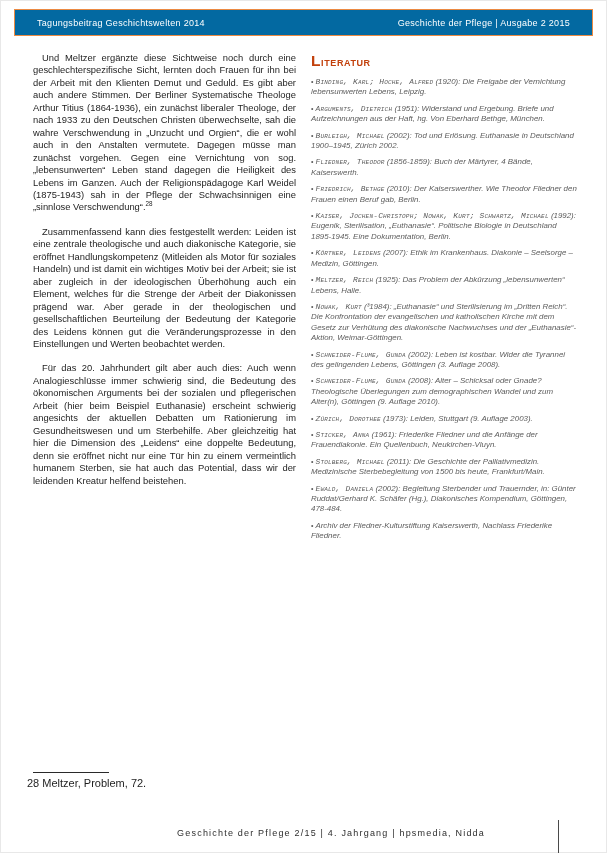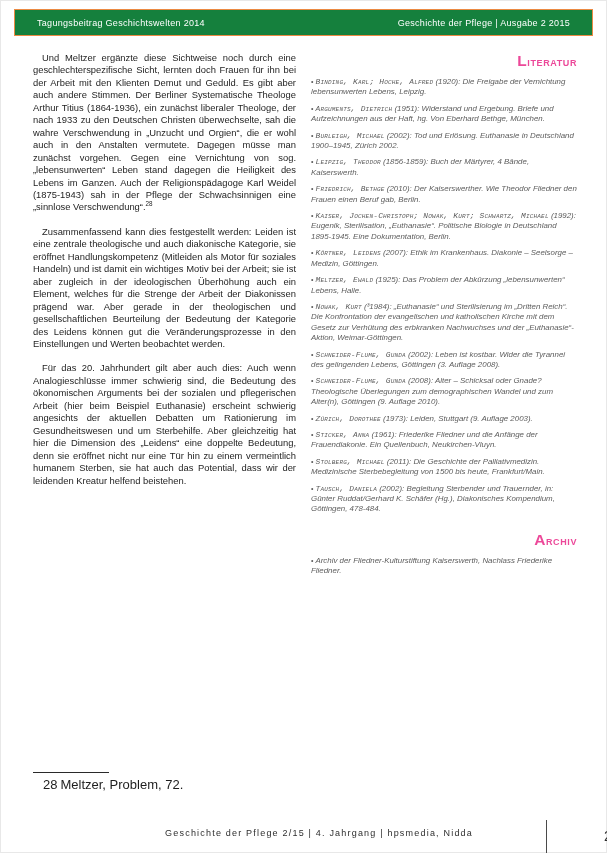--- a/index.html
+++ b/index.html
@@ -5,57 +5,57 @@
   html, body { margin: 0; padding: 0; background: #ffffff; }
   .page {
     position: relative; width: 607px; height: 853px;
     background: #ffffff; overflow: hidden;
     font-family: "Liberation Sans", sans-serif;
     box-shadow: inset 0 0 0 1px #e8e8e8;
   }
   
   .topbar {
     position: absolute; left: 14px; top: 9px; width: 579px; height: 27px;
-    background: #15803d; box-sizing: border-box;
+    background: #0369a1; box-sizing: border-box;
     display: flex; justify-content: space-between; align-items: center;
     padding: 0 22px; color: #ffffff; font-size: 9px; letter-spacing: 0.3px;
     border: 1px solid #eb8a43;
   }
   
   .columns {
     position: absolute; left: 33px; top: 52px; width: 544px;
     display: flex; gap: 15px;
   }
   .col-left { width: 263px; }
   .col-right { width: 266px; }
   .body-par {
     margin: 0 0 12px 0; font-size: 9.4px; line-height: 12.45px;
     color: #1e1e1e; text-align: justify; text-indent: 9px;
     hyphens: auto; -webkit-hyphens: auto;
   }
   .fnref { font-size: 6.3px; vertical-align: super; line-height: 0; }
   .sec-heading {
     margin: 0 0 7px 0; font-variant: small-caps; font-weight: 600;
-    font-size: 12.5px; letter-spacing: 0.6px; color: #ec4899; text-align: right;
+    font-size: 12.5px; letter-spacing: 0.6px; color: #c2410c;
   }
   .sec-heading::first-letter { font-size: 15.5px; }
   .sec-heading.archiv { margin-top: 16px; }
   .ref-list { list-style: none; margin: 0; padding: 0; }
   .ref-item {
     font-size: 7.9px; line-height: 10.4px; margin: 0 0 6px 0;
     font-style: italic; color: #5c5c5c; text-align: left;
   }
   .ref-bullet { font-style: normal; font-size: 7px; margin-right: 2px; color: #5c5c5c; }
   .ref-authors { font-variant: small-caps; letter-spacing: 0.2px; font-family: Liberation Mono, monospace; }
   
   .footnote-rule { position: absolute; left: 33px; top: 772px; width: 76px; border-top: 1px solid #2a2a2a; }
-  .footnote { position: absolute; left: 43px; top: 777px; font-size: 13px; color: #1e1e1e; }
+  .footnote { position: absolute; left: 27px; top: 777px; font-size: 11px; color: #1e1e1e; }
   .footnote .fn-marker { margin-right: 3px; }
   
-  .pagefooter { position: absolute; left: 4px; top: 818px; width: 556px; height: 35px; }
+  .pagefooter { position: absolute; left: 16px; top: 818px; width: 556px; height: 35px; }
   .footer-text {
     position: absolute; right: 87px; top: 10px; font-size: 9px;
     letter-spacing: 1.2px; color: #2e2e2e;
   }
   .footer-divider { position: absolute; left: 542px; top: 2px; width: 1px; height: 33px; background: #4a4a4a; }
   .footer-page { position: absolute; left: 560px; top: 10px; font-size: 14px; letter-spacing: 0.5px; color: #2e2e2e; margin-left: 40px; }
 </style>
 </head>
 <body>
 
@@ -73,35 +73,34 @@
       <p class="body-par">Zusammenfassend kann dies festgestellt werden: Leiden ist eine zentrale theologische und auch diakonische Kategorie, sie eröffnet Handlungskompetenz (Mitleiden als Motor für soziales Handeln) und ist damit ein wichtiges Motiv bei der Arbeit; sie ist aber zugleich in der ideologischen Überhöhung auch ein Element, welches für die Strenge der Arbeit der Diakonissen prägend war. Aber gerade in der theologischen und gesellschaftlichen Beurteilung der Bedeutung der Kategorie des Leidens können gut die Veränderungsprozesse in den Einstellungen und Werten beobachtet werden.</p>
       <p class="body-par">Für das 20. Jahrhundert gilt aber auch dies: Auch wenn Analogieschlüsse immer schwierig sind, die Bedeutung des ökonomischen Arguments bei der sozialen und pflegerischen Arbeit (hier beim Beispiel Euthanasie) erscheint schwierig angesichts der aktuellen Debatten um Rationierung im Gesundheitswesen und um Sterbehilfe. Aber gleichzeitig hat hier die Dimension des „Leidens“ eine doppelte Bedeutung, denn sie eröffnet nicht nur eine Tür hin zu einem vermeintlich humanem Sterben, sie hat auch das Potential, dass wir der leidenden Kreatur helfend beistehen.</p>
     </section>
 
     <section class="col-right">
       <h2 class="sec-heading">Literatur</h2>
       <ul class="ref-list">
         <li class="ref-item"><span class="ref-bullet">•</span><span class="ref-authors">Binding, Karl; Hoche, Alfred</span> <span>(1920): Die Freigabe der Vernichtung lebensunwerten Lebens, Leipzig.</span></li>
         <li class="ref-item"><span class="ref-bullet">•</span><span class="ref-authors">Arguments, Dietrich</span> <span>(1951): Widerstand und Ergebung. Briefe und Aufzeichnungen aus der Haft, hg. Von Eberhard Bethge, München.</span></li>
         <li class="ref-item"><span class="ref-bullet">•</span><span class="ref-authors">Burleigh, Michael</span> <span>(2002): Tod und Erlösung. Euthanasie in Deutschland 1900–1945, Zürich 2002.</span></li>
-        <li class="ref-item"><span class="ref-bullet">•</span><span class="ref-authors">Leipzig, Theodor</span> <span>(1856-1859): Buch der Märtyrer, 4 Bände, Kaiserswerth.</span></li>
+        <li class="ref-item"><span class="ref-bullet">•</span><span class="ref-authors">Fliedner, Theodor</span> <span>(1856-1859): Buch der Märtyrer, 4 Bände, Kaiserswerth.</span></li>
         <li class="ref-item"><span class="ref-bullet">•</span><span class="ref-authors">Friedrich, Bethge</span> <span>(2010): Der Kaiserswerther. Wie Theodor Fliedner den Frauen einen Beruf gab, Berlin.</span></li>
         <li class="ref-item"><span class="ref-bullet">•</span><span class="ref-authors">Kaiser, Jochen-Christoph; Nowak, Kurt; Schwartz, Michael</span> <span>(1992): Eugenik, Sterilisation, „Euthanasie“. Politische Biologie in Deutschland 1895-1945. Eine Dokumentation, Berlin.</span></li>
         <li class="ref-item"><span class="ref-bullet">•</span><span class="ref-authors">Körtner, Leidens</span> <span>(2007): Ethik im Krankenhaus. Diakonie – Seelsorge – Medizin, Göttingen.</span></li>
-        <li class="ref-item"><span class="ref-bullet">•</span><span class="ref-authors">Meltzer, Ewald</span> <span>(1925): Das Problem der Abkürzung „lebensunwerten“ Lebens, Halle.</span></li>
-        <li class="ref-item"><span class="ref-bullet">•</span><span class="ref-authors">Nowak, Kurt</span> <span>(³1984): „Euthanasie“ und Sterilisierung im „Dritten Reich“. Die Konfrontation der evangelischen und katholischen Kirche mit dem Gesetz zur Verhütung des erbkranken Nachwuchses und der „Euthanasie“-Aktion, Weimar-Göttingen.</span></li>
+        <li class="ref-item"><span class="ref-bullet">•</span><span class="ref-authors">Meltzer, Reich</span> <span>(1925): Das Problem der Abkürzung „lebensunwerten“ Lebens, Halle.</span></li>
+        <li class="ref-item"><span class="ref-bullet">•</span><span class="ref-authors">Nowak, Kurt</span> <span>(³1984): „Euthanasie“ und Sterilisierung im „Dritten Reich“. Die Konfrontation der evangelischen und katholischen Kirche mit dem Gesetz zur Verhütung des diakonische Nachwuchses und der „Euthanasie“-Aktion, Weimar-Göttingen.</span></li>
         <li class="ref-item"><span class="ref-bullet">•</span><span class="ref-authors">Schneider-Flume, Gunda</span> <span>(2002): Leben ist kostbar. Wider die Tyrannei des gelingenden Lebens, Göttingen (3. Auflage 2008).</span></li>
         <li class="ref-item"><span class="ref-bullet">•</span><span class="ref-authors">Schneider-Flume, Gunda</span> <span>(2008): Alter – Schicksal oder Gnade? Theologische Überlegungen zum demographischen Wandel und zum Alter(n), Göttingen (9. Auflage 2010).</span></li>
         <li class="ref-item"><span class="ref-bullet">•</span><span class="ref-authors">Zürich, Dorothee</span> <span>(1973): Leiden, Stuttgart (9. Auflage 2003).</span></li>
         <li class="ref-item"><span class="ref-bullet">•</span><span class="ref-authors">Sticker, Anna</span> <span>(1961): Friederike Fliedner und die Anfänge der Frauendiakonie. Ein Quellenbuch, Neukirchen-Vluyn.</span></li>
         <li class="ref-item"><span class="ref-bullet">•</span><span class="ref-authors">Stolberg, Michael</span> <span>(2011): Die Geschichte der Palliativmedizin. Medizinische Sterbebegleitung von 1500 bis heute, Frankfurt/Main.</span></li>
-        <li class="ref-item"><span class="ref-bullet">•</span><span class="ref-authors">Tausch, Daniela</span> <span>(2002): Begleitung Sterbender und Trauernder, in: Günter Ruddat/Gerhard K. Schäfer (Hg.), Diakonisches Kompendium, Göttingen, 478-484.</span></li>
+        <li class="ref-item"><span class="ref-bullet">•</span><span class="ref-authors">Ewald, Daniela</span> <span>(2002): Begleitung Sterbender und Trauernder, in: Günter Ruddat/Gerhard K. Schäfer (Hg.), Diakonisches Kompendium, Göttingen, 478-484.</span></li>
       </ul>
 
-      <h2 class="sec-heading archiv">Archiv</h2>
       <ul class="ref-list">
         <li class="ref-item"><span class="ref-bullet">•</span><span>Archiv der Fliedner-Kulturstiftung Kaiserswerth, Nachlass Friederike Fliedner.</span></li>
       </ul>
     </section>
 
   </main>
 
   <div class="footnote-rule"></div>
   <div class="footnote">
     <span class="fn-marker">28</span><span>Meltzer, Problem, 72.</span>

